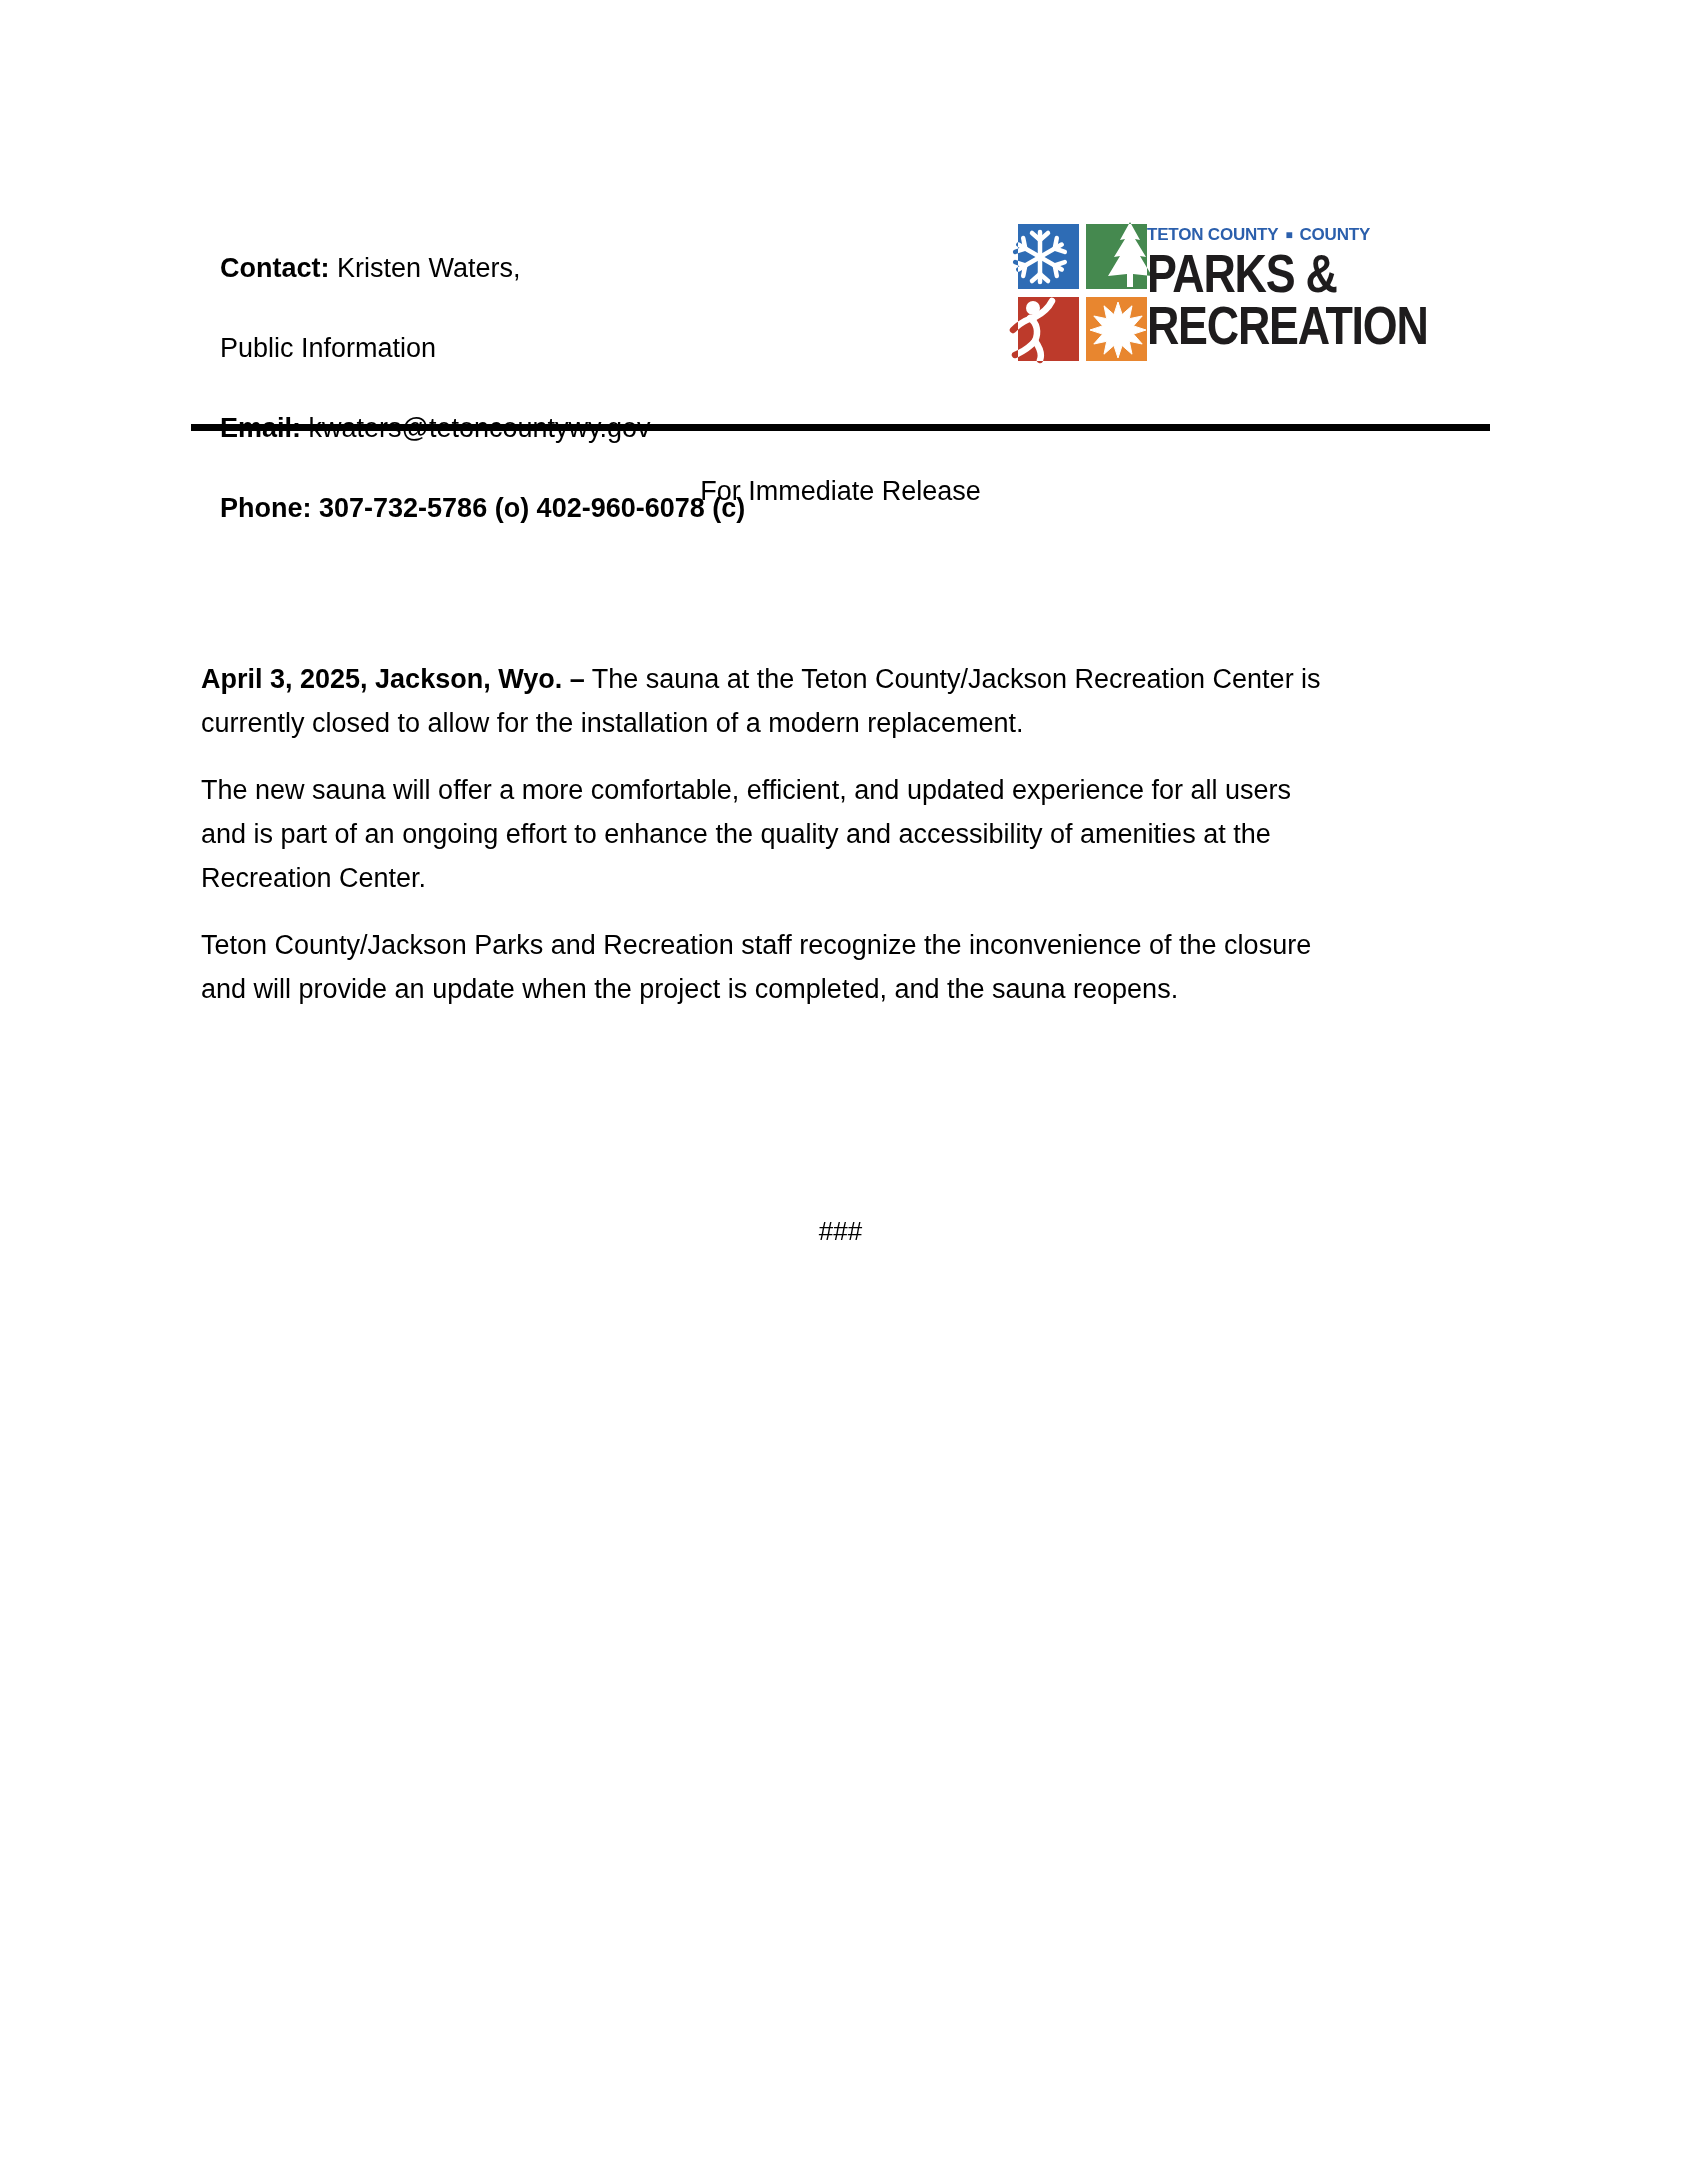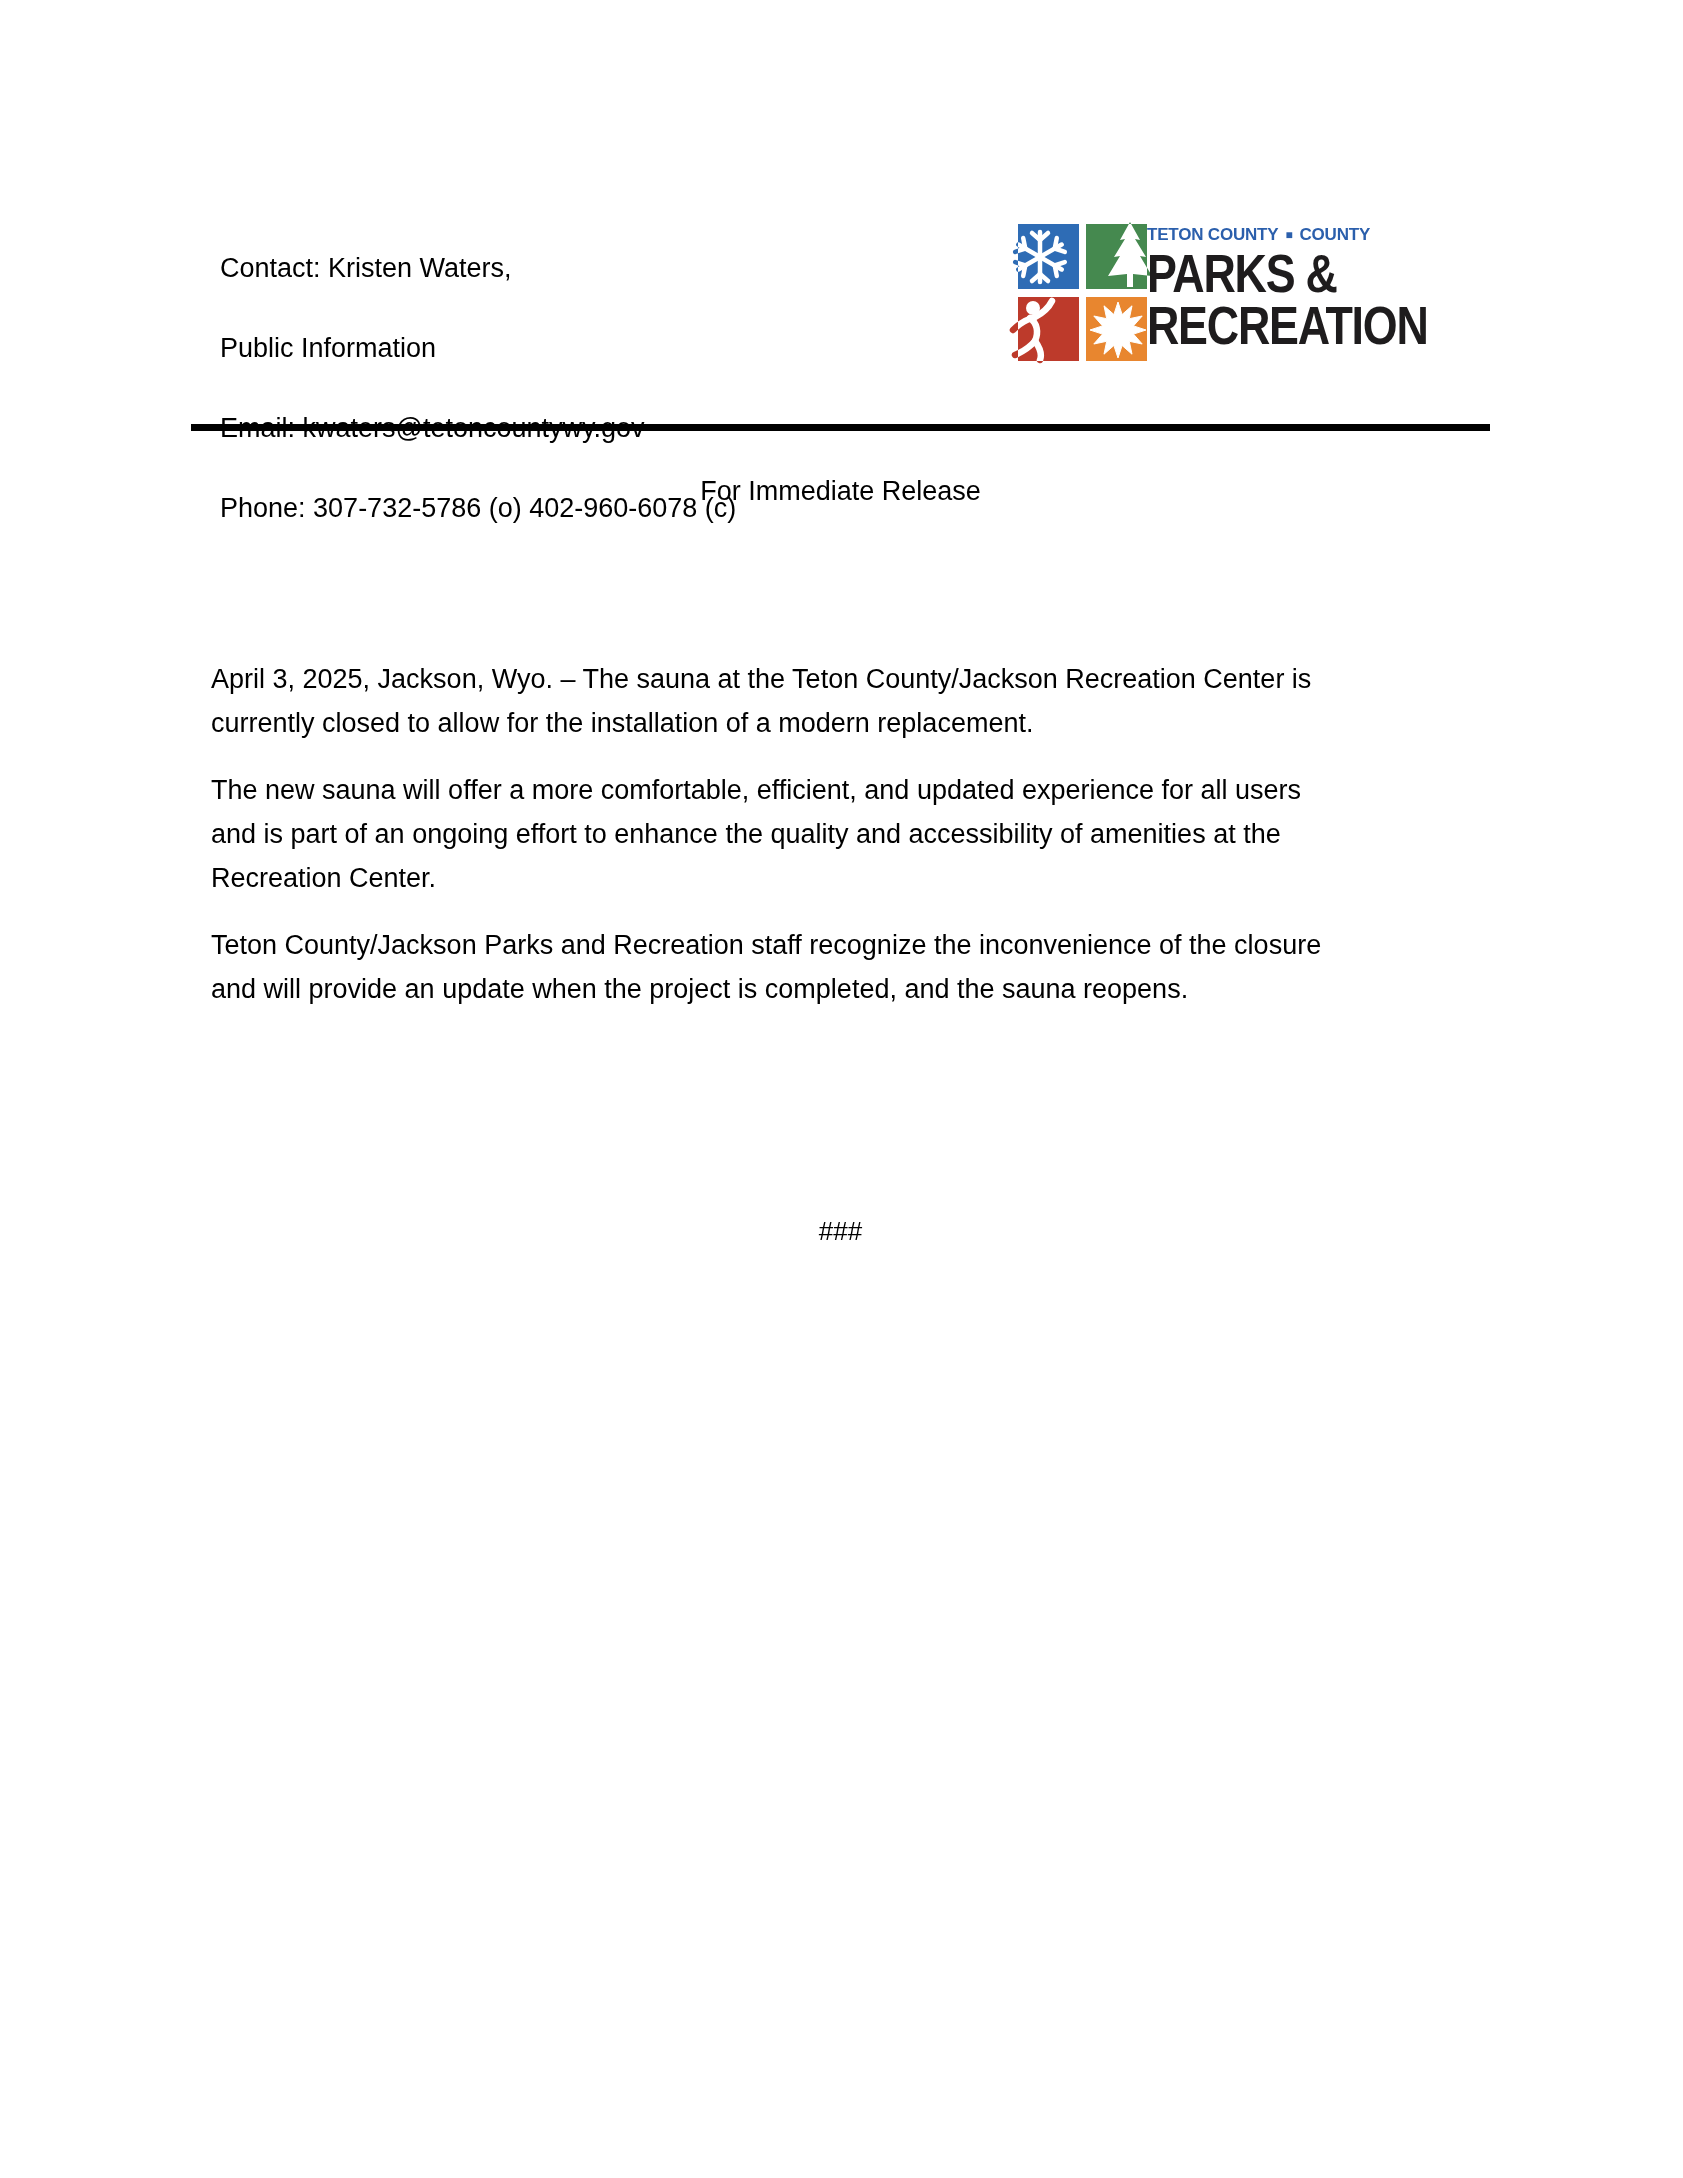--- a/index.html
+++ b/index.html
@@ -6,21 +6,21 @@
   .page {
     position: relative;
     width: 1683px;
     height: 2178px;
     background: #ffffff;
     font-family: "Liberation Sans", sans-serif;
     color: #000000;
     overflow: hidden;
     margin: 0 auto;
   }
-  .b { font-weight: normal; }
+  .b { font-weight: bold; }
 
   
   .contact {
     position: absolute;
     left: 220px;
     top: 208px;
     font-size: 27px;
     line-height: 40px;
     white-space: pre-line;
   }
@@ -89,21 +89,21 @@
 
   
   .body-copy {
     position: absolute;
     left: 201px;
     top: 657px;
     width: 1317px;
     font-size: 27px;
     line-height: 44px;
   }
-  .body-copy p { margin: 0 0 23px 10px; white-space: pre-line; }
+  .body-copy p { margin: 0 0 23px 0; white-space: pre-line; }
   a.link { text-decoration: underline; cursor: pointer; }
 
   
   .end-mark {
     position: absolute;
     left: 191px;
     top: 1216px;
     width: 1299px;
     text-align: center;
     font-size: 26px;

